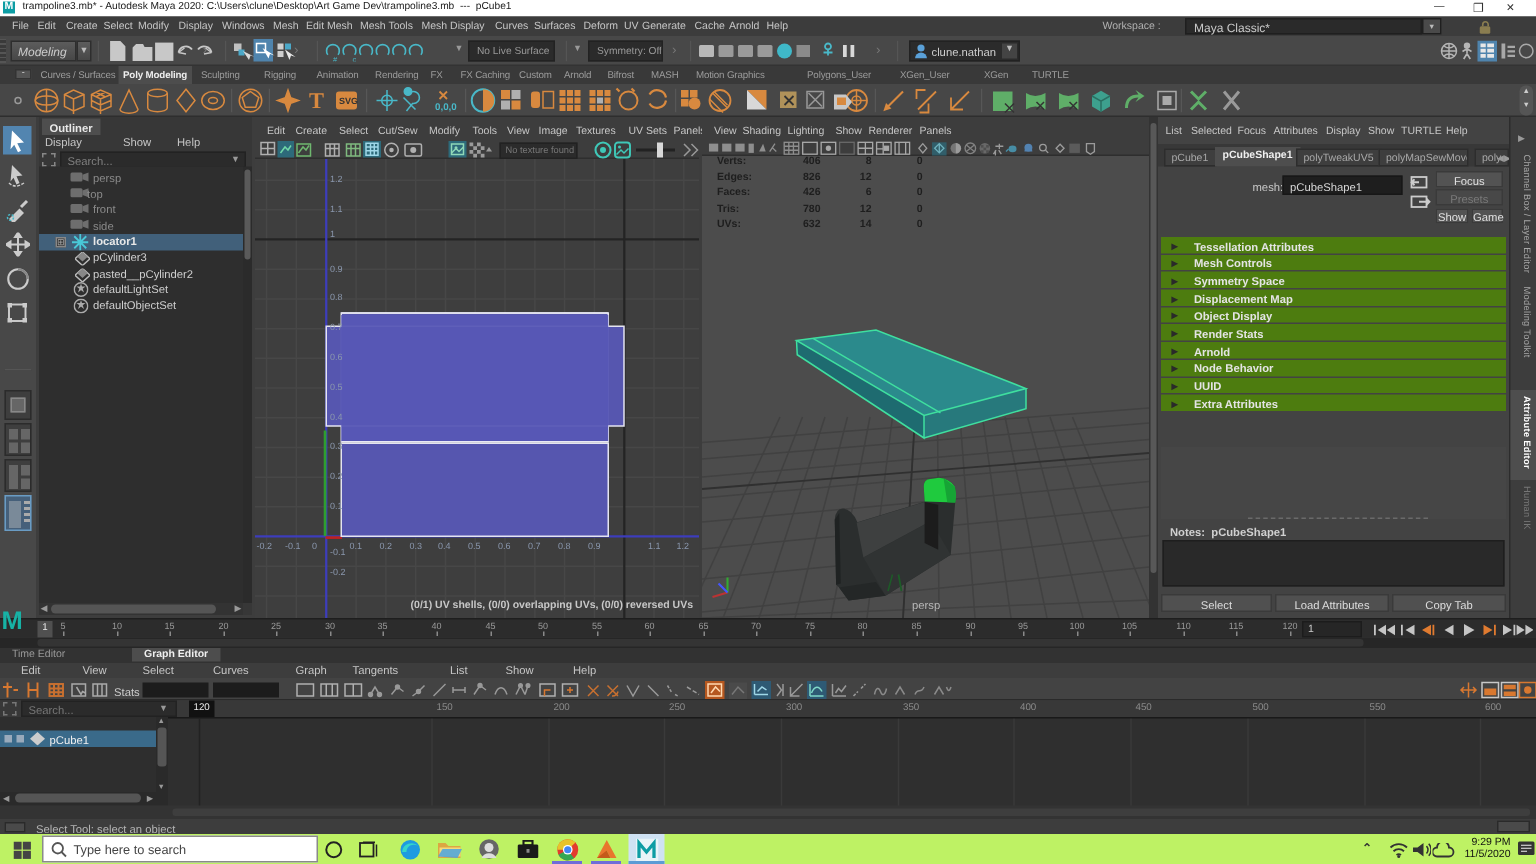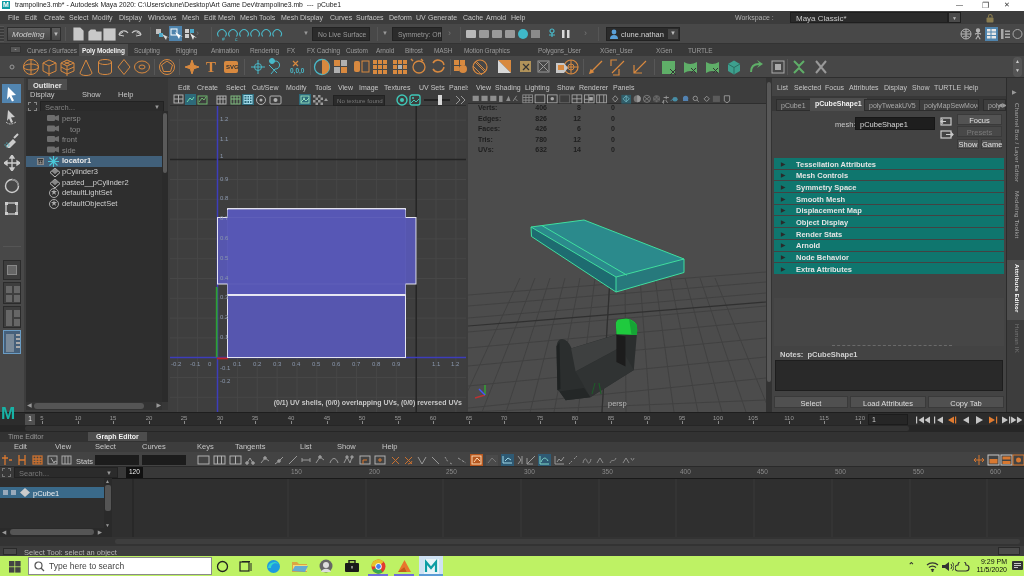--- a/index.html
+++ b/index.html
@@ -48,21 +48,21 @@
 #timeslider { position:absolute; left:0; top:412px; width:1024px; height:13px; background:#2c2c2c; border-top:1px solid #1e1e1e; color:#9a9a9a; font-size:6px; }
 #rangebar { position:absolute; left:0; top:425px; width:1024px; height:8px; background:#262626; }
 #getabs { position:absolute; left:0; top:432px; width:1024px; height:10px; background:#323232; font-size:7px; color:#999; }
 #gemenus { position:absolute; left:0; top:442px; width:1024px; height:10px; background:#3d3d3d; color:#c6c6c6; font-size:7.5px; }
 #getoolbar { position:absolute; left:0; top:452px; width:1024px; height:15px; background:#434343; border-bottom:1px solid #2a2a2a; }
 #gerulerrow { position:absolute; left:0; top:467px; width:1024px; height:11px; background:#383838; }
 #getracks { position:absolute; left:0; top:478px; width:1024px; height:59px; background:#2f2f2f; }
 #gebottom { position:absolute; left:0; top:537px; width:1024px; height:9px; background:#333; }
 #statusline { position:absolute; left:0; top:546px; width:1024px; height:10px; background:#3d3d3d; color:#b5b5b5; font-size:7.5px; }
 #taskbar { position:absolute; left:0; top:556px; width:1024px; height:20px; background:#bef264; }
-.aerow { position:relative; height:10.7px; margin-bottom:1px; background:#0f766e; color:#e4e4e4; font-size:7.5px; font-weight:bold; padding:1.5px 0 0 22px; }
+.aerow { position:relative; height:10.7px; margin-bottom:1px; background:#4d7c0f; color:#e4e4e4; font-size:7.5px; font-weight:bold; padding:1.5px 0 0 22px; }
 .aerow::before { content:"\25B6"; position:absolute; left:7px; top:2.5px; font-size:5.5px; color:#2a2a2a; }
 .tick { position:absolute; bottom:1px; width:1px; height:3px; background:#8a8a8a; }
 .tnum { position:absolute; top:2px; }
 </style>
 </head>
 <body>
 <div id="root">
 <div id="titlebar">
   <div class="ticon">M</div>
   <div class="ttext">trampoline3.mb* - Autodesk Maya 2020: C:\Users\clune\Desktop\Art Game Dev\trampoline3.mb &nbsp;---&nbsp; pCube1</div>
@@ -442,21 +442,21 @@
       <g transform="translate(0,21)">
             <rect x="1" y="1" width="8" height="6" rx="1"></rect>
             <path d="M9,2.5 l4,-1.5 v6 l-4,-1.5 z"></path>
           </g>
       <g transform="translate(0,31.5)">
             <rect x="1" y="1" width="8" height="6" rx="1"></rect>
             <path d="M9,2.5 l4,-1.5 v6 l-4,-1.5 z"></path>
           </g>
     </svg>
     <div class="orow" style="top:3px;color:#8a8a8a;"><span style="margin-left:36px">persp</span></div>
-    <div class="orow" style="top:13.5px;color:#8a8a8a;"><span style="margin-left:44px">top</span></div>
+    <div class="orow" style="top:13.5px;color:#8a8a8a;"><span style="margin-left:32px">top</span></div>
     <div class="orow" style="top:24px;color:#8a8a8a;"><span style="margin-left:36px">front</span></div>
     <div class="orow" style="top:34.5px;color:#8a8a8a;"><span style="margin-left:36px">side</span></div>
     <div class="orow" style="top:45px;height:11px;background:#41607a;color:#e8e8e8;">
       <span style="position:absolute;left:11px;top:2px;width:7px;height:7px;border:1px solid #888;background:#333;color:#aaa;font-size:6px;line-height:6px;text-align:center;">⊞</span>
       <svg style="position:absolute;left:22px;top:0px" width="11" height="11">
             <path d="M5.5,0 v11 M0,5.5 h11 M1.5,1.5 l8,8 M9.5,1.5 l-8,8" stroke="#49c8d8" stroke-width="1.2"></path>
           </svg>
       <span style="margin-left:36px;font-weight:bold;">locator1</span></div>
     <div class="orow" style="top:56px;color:#cfcfcf;"><svg style="position:absolute;left:24px;top:1px" width="10" height="9">
             <path d="M5,0 l5,4.5 l-5,4.5 l-5,-4.5 z" fill="none" stroke="#bbb"></path>
@@ -773,26 +773,26 @@
         </g>
       </svg>
   <div style="position:absolute;left:185px;top:36px;width:45px;height:11px;background:#535353;border:1px solid #3a3a3a;color:#e0e0e0;font-size:7.5px;text-align:center;padding-top:1px;">Focus</div>
   <div style="position:absolute;left:185px;top:48px;width:45px;height:11px;background:#484848;border:1px solid #3a3a3a;color:#7a7a7a;font-size:7.5px;text-align:center;padding-top:1px;">Presets</div>
   <div style="position:absolute;left:185px;top:61px;width:22px;height:10px;background:#535353;border:1px solid #3a3a3a;color:#e0e0e0;font-size:7.5px;text-align:center;">Show</div>
   <div style="position:absolute;left:209px;top:61px;width:21px;height:10px;background:#535353;border:1px solid #3a3a3a;color:#e0e0e0;font-size:7.5px;text-align:center;">Game</div>
   <div id="aesections" style="position:absolute;left:2px;top:80px;width:230px;">
     <div class="aerow">Tessellation Attributes</div>
     <div class="aerow">Mesh Controls</div>
     <div class="aerow">Symmetry Space</div>
-    <div class="aerow">Smooth Mesh</div>
     <div class="aerow">Displacement Map</div>
     <div class="aerow">Object Display</div>
     <div class="aerow">Render Stats</div>
     <div class="aerow">Arnold</div>
     <div class="aerow">Node Behavior</div>
+    <div class="aerow">UUID</div>
     <div class="aerow">Extra Attributes</div>
   </div>
   <div style="position:absolute;left:2px;top:220px;width:230px;height:48px;background:#464646;"></div>
   <div style="position:absolute;left:60px;top:267px;width:120px;border-top:1px dashed #6a6a6a;"></div>
   <div style="position:absolute;left:8px;top:272px;color:#d0d0d0;font-size:7.5px;font-weight:bold;">Notes:&nbsp; pCubeShape1</div>
   <div style="position:absolute;left:3px;top:282px;width:228px;height:31px;background:#292929;border:1px solid #1e1e1e;"></div>
   <div style="position:absolute;left:2px;top:318px;width:74px;height:12px;background:#505050;border:1px solid #3a3a3a;color:#ddd;font-size:7.5px;text-align:center;padding-top:2px;">Select</div>
   <div style="position:absolute;left:78px;top:318px;width:76px;height:12px;background:#505050;border:1px solid #3a3a3a;color:#ddd;font-size:7.5px;text-align:center;padding-top:2px;">Load Attributes</div>
   <div style="position:absolute;left:156px;top:318px;width:76px;height:12px;background:#505050;border:1px solid #3a3a3a;color:#ddd;font-size:7.5px;text-align:center;padding-top:2px;">Copy Tab</div>
 </div>
@@ -873,21 +873,21 @@
     </div>
 <div id="getabs">
       <span style="position:absolute;left:8px;top:1px;">Time Editor</span>
       <div style="position:absolute;left:88px;top:0px;height:9px;background:#4d4d4d;color:#f0f0f0;font-weight:bold;padding:1px 8px 0;">Graph Editor</div>
     </div>
 <div id="gemenus">
       <span style="position:absolute;left:14px">Edit</span>
       <span style="position:absolute;left:55px">View</span>
       <span style="position:absolute;left:95px">Select</span>
       <span style="position:absolute;left:142px">Curves</span>
-      <span style="position:absolute;left:197px">Keys</span>
+      <span style="position:absolute;left:197px">Graph</span>
       <span style="position:absolute;left:235px">Tangents</span>
       <span style="position:absolute;left:300px">List</span>
       <span style="position:absolute;left:337px">Show</span>
       <span style="position:absolute;left:382px">Help</span>
     </div>
 <div id="getoolbar">
 <svg style="position:absolute;left:0;top:1px" width="1024" height="14">
  <g stroke="#d87830" stroke-width="1.3" fill="none">
   <path d="M5,2 v10 M2,5 h6 M9,7 h3"></path>
   <path d="M19,2 v10 M25,2 v10 M19,7 h6"></path>

